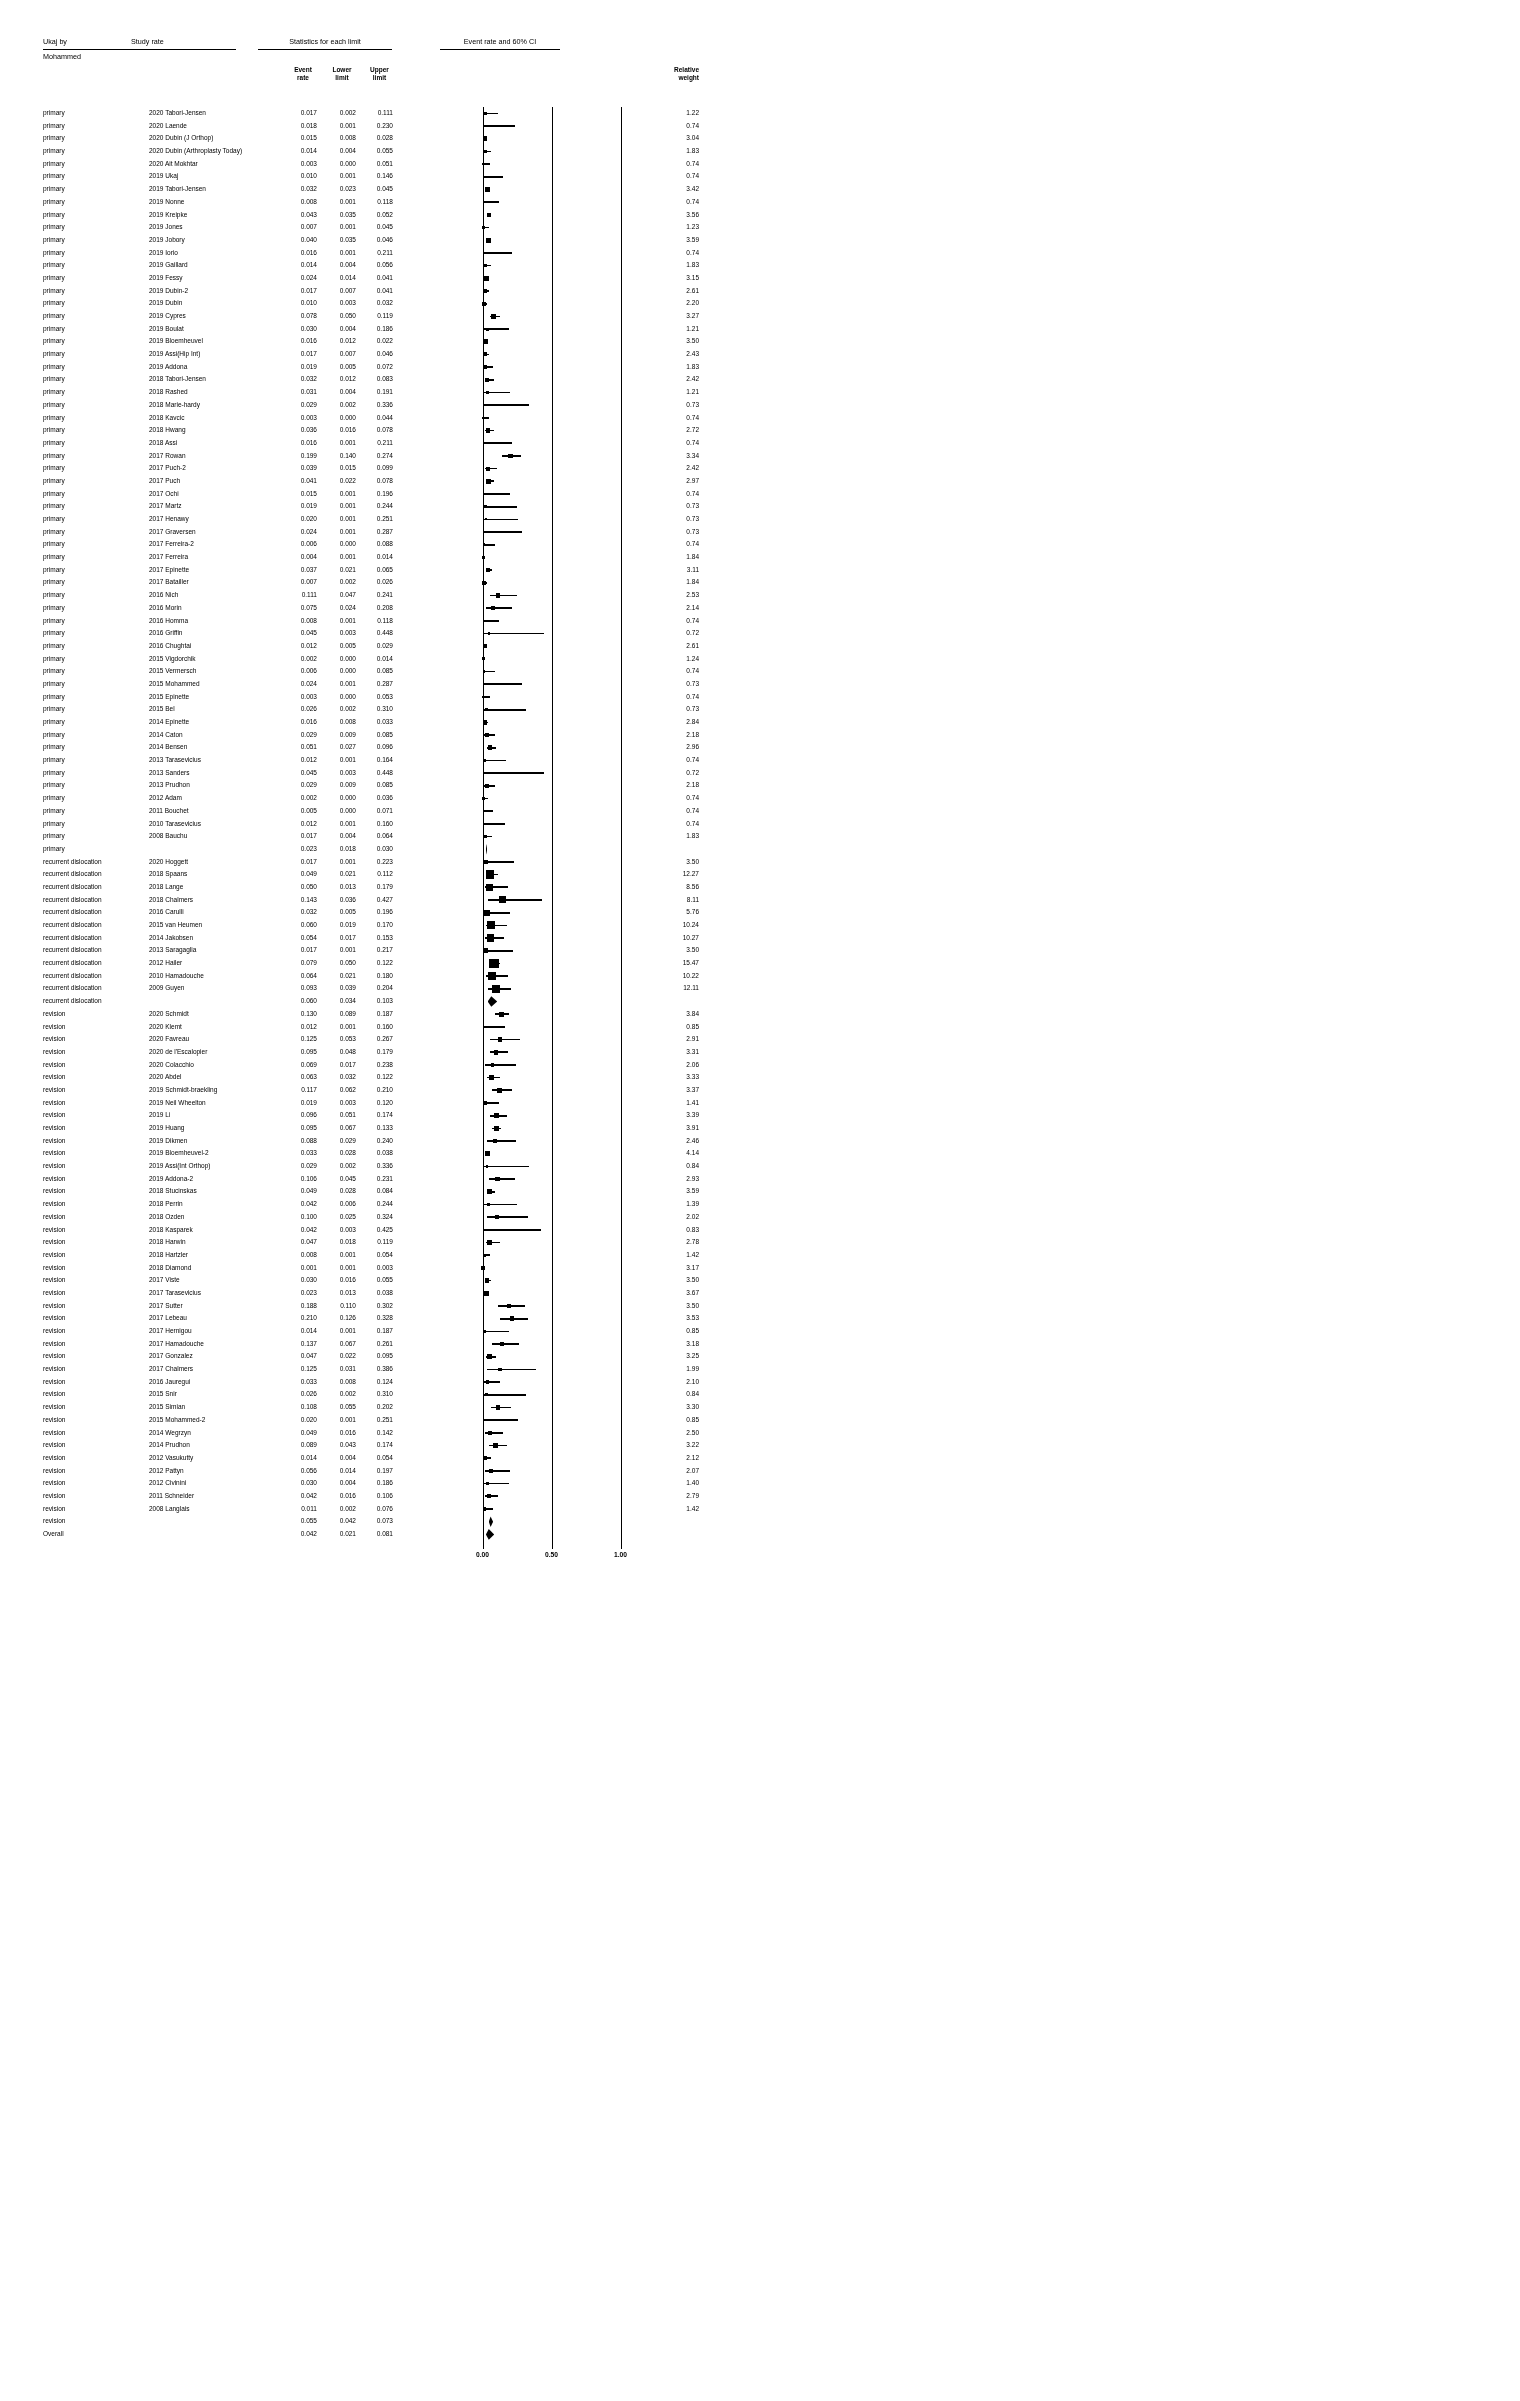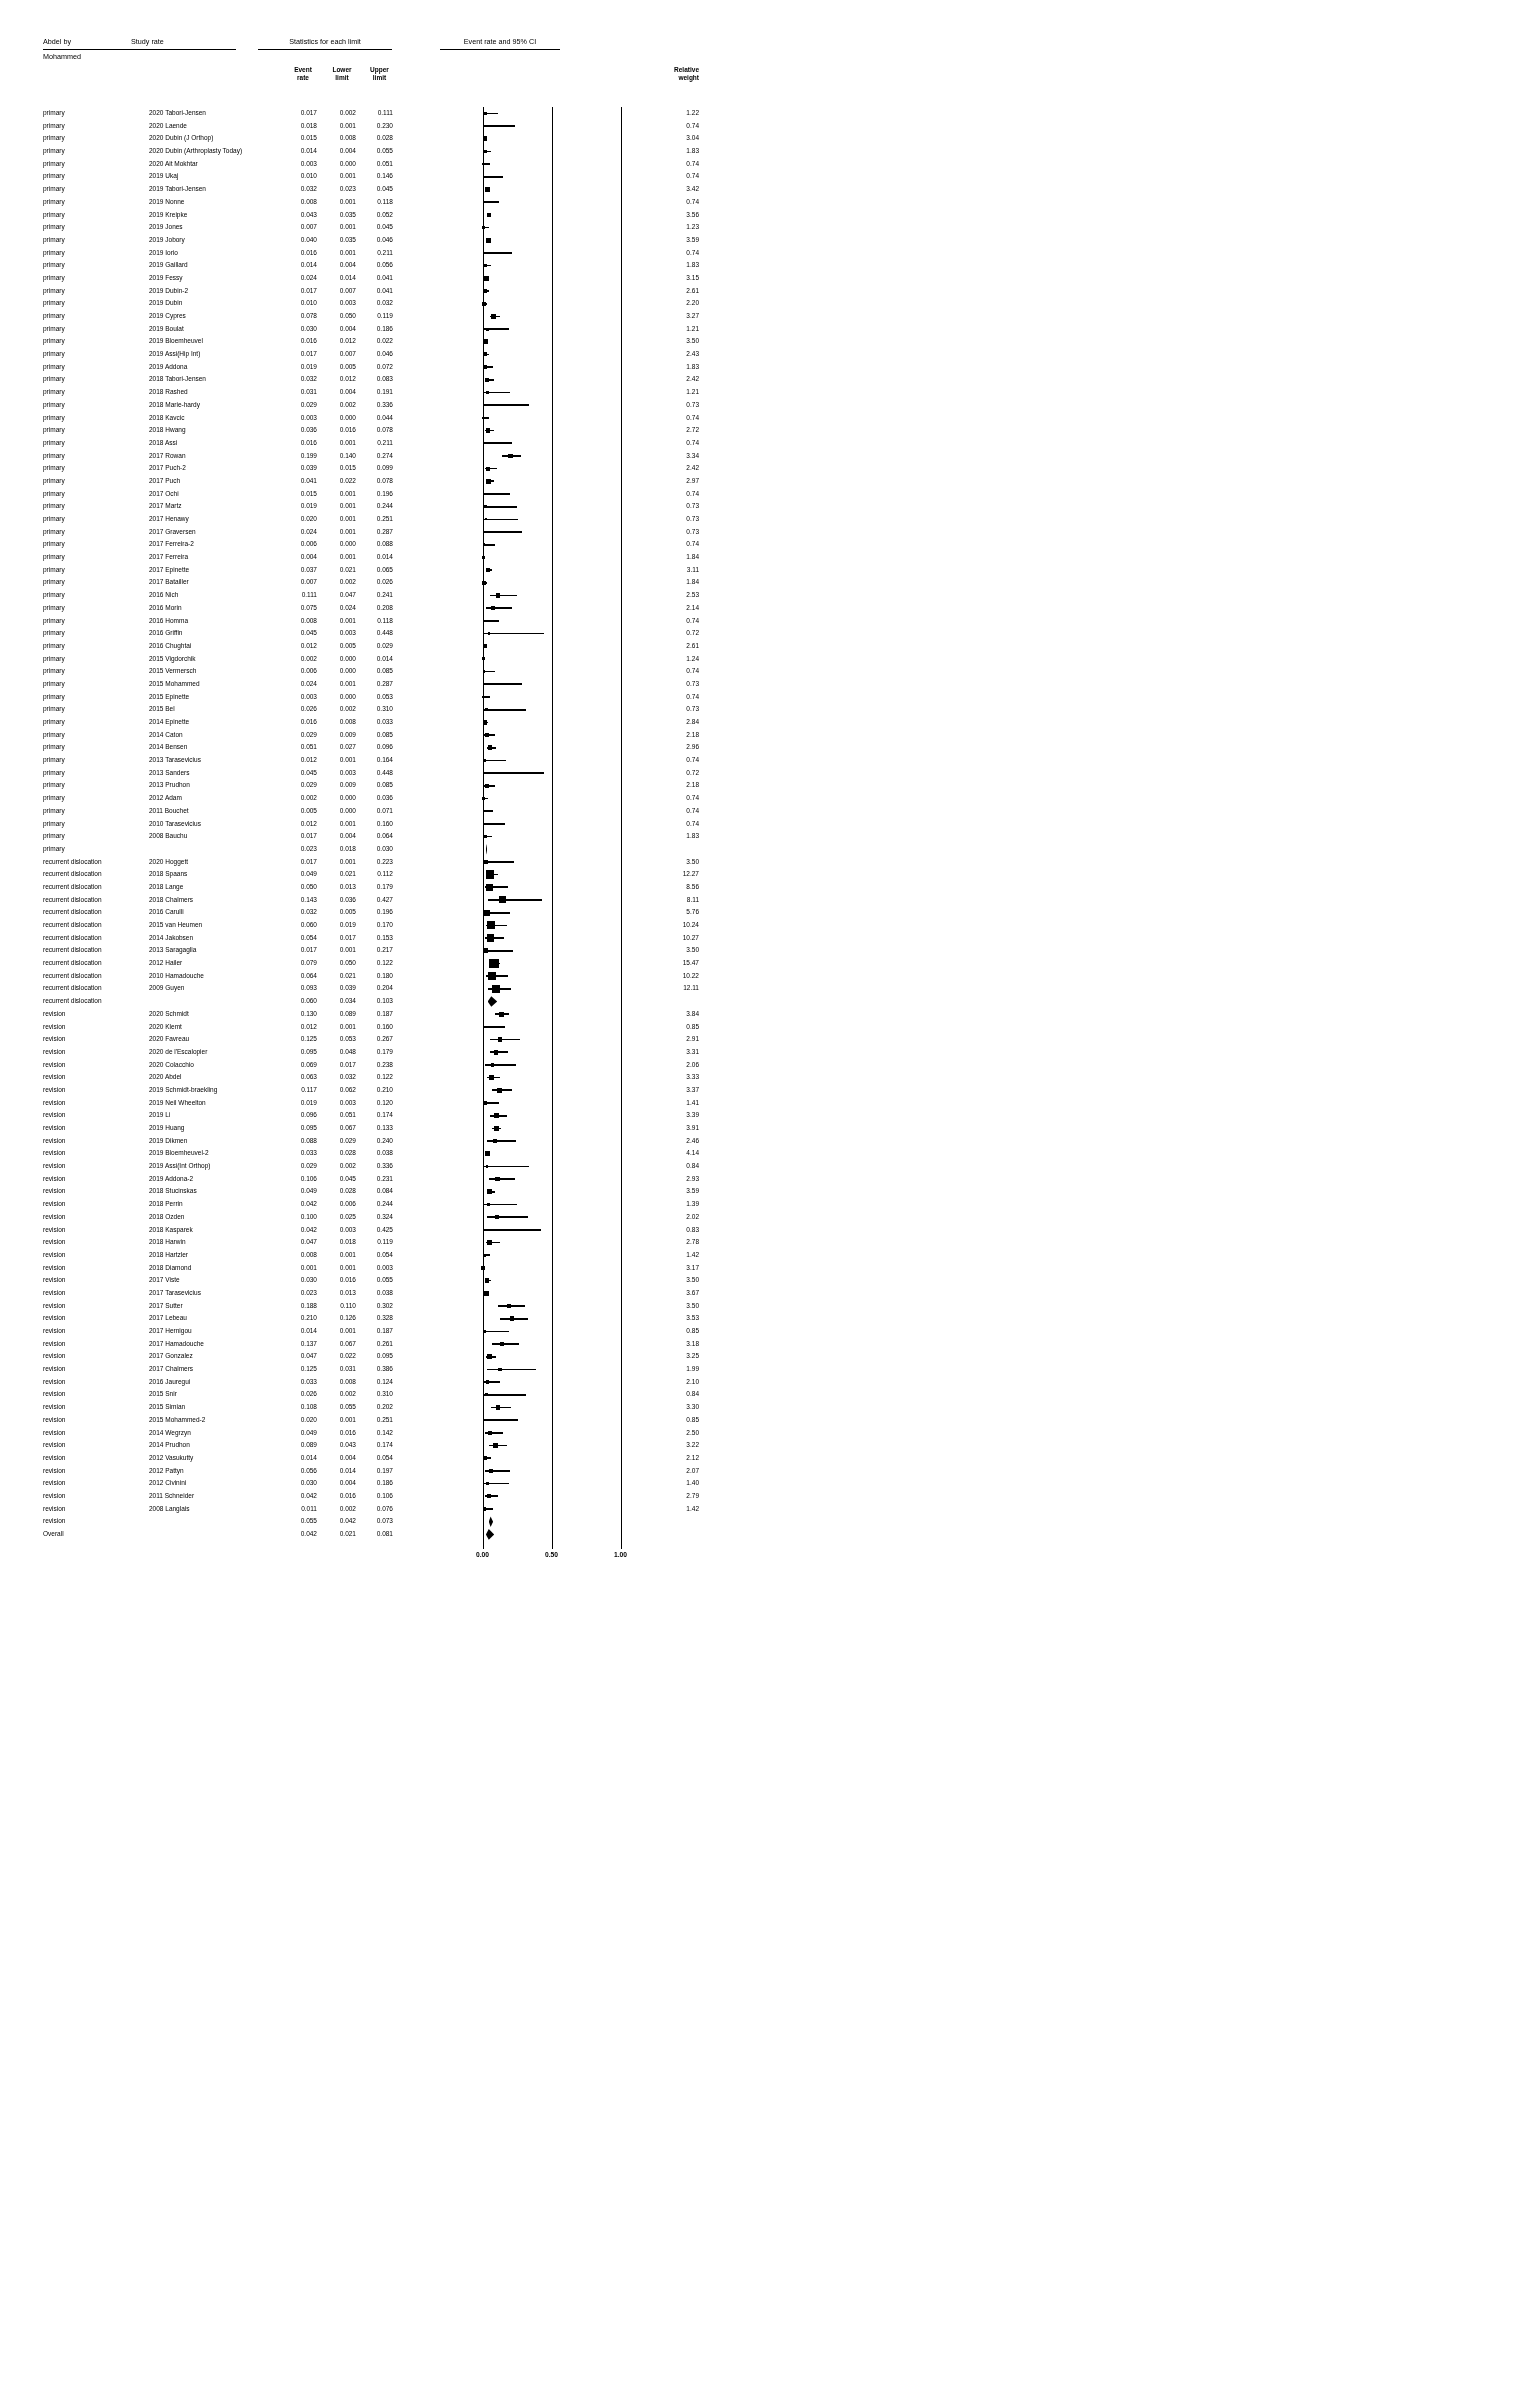--- a/index.html
+++ b/index.html
@@ -23,31 +23,31 @@
   .c-weight{left:656px;width:43px;}
   .whisker{position:absolute;top:5.5px;height:1.7px;background:#000;}
   .square{position:absolute;background:#000;}
   .diamond{position:absolute;background:#000;height:10.6px;top:1.1px;}
   .gridline{position:absolute;top:107px;width:0.7px;height:1442px;background:#000;}
   .tick-label{position:absolute;top:1551px;width:35px;text-align:center;font-weight:bold;font-size:6.7px;}
 </style>
 </head>
 <body>
 
-<div class="abs hdr-title" style="left:43px;top:37px;">Abdel by</div>
+<div class="abs hdr-title" style="left:43px;top:37px;">Ukaj by</div>
 <div class="abs rule" style="left:43px;top:49px;width:102px;"></div>
 <div class="abs hdr-title" style="left:43px;top:52px;">Mohammed</div>
 
 <div class="abs hdr-title" style="left:131px;top:37px;">Study rate</div>
 <div class="abs rule" style="left:131px;top:49px;width:105px;"></div>
 
 <div class="abs hdr-title hdr-center" style="left:258px;top:37px;width:134px;">Statistics for each limit</div>
 <div class="abs rule" style="left:258px;top:49px;width:134px;"></div>
 
-<div class="abs hdr-title hdr-center" style="left:440px;top:37px;width:120px;">Event rate and 95% CI</div>
+<div class="abs hdr-title hdr-center" style="left:440px;top:37px;width:120px;">Event rate and 60% CI</div>
 <div class="abs rule" style="left:440px;top:49px;width:120px;"></div>
 
 <div class="abs colhdr" style="left:288px;top:66px;width:30px;">Event
 rate</div>
 <div class="abs colhdr" style="left:327px;top:66px;width:30px;">Lower
 limit</div>
 <div class="abs colhdr" style="left:364px;top:66px;width:31px;">Upper
 limit</div>
 <div class="abs colhdr right" style="left:656px;top:66px;width:43px;">Relative
 weight</div>

